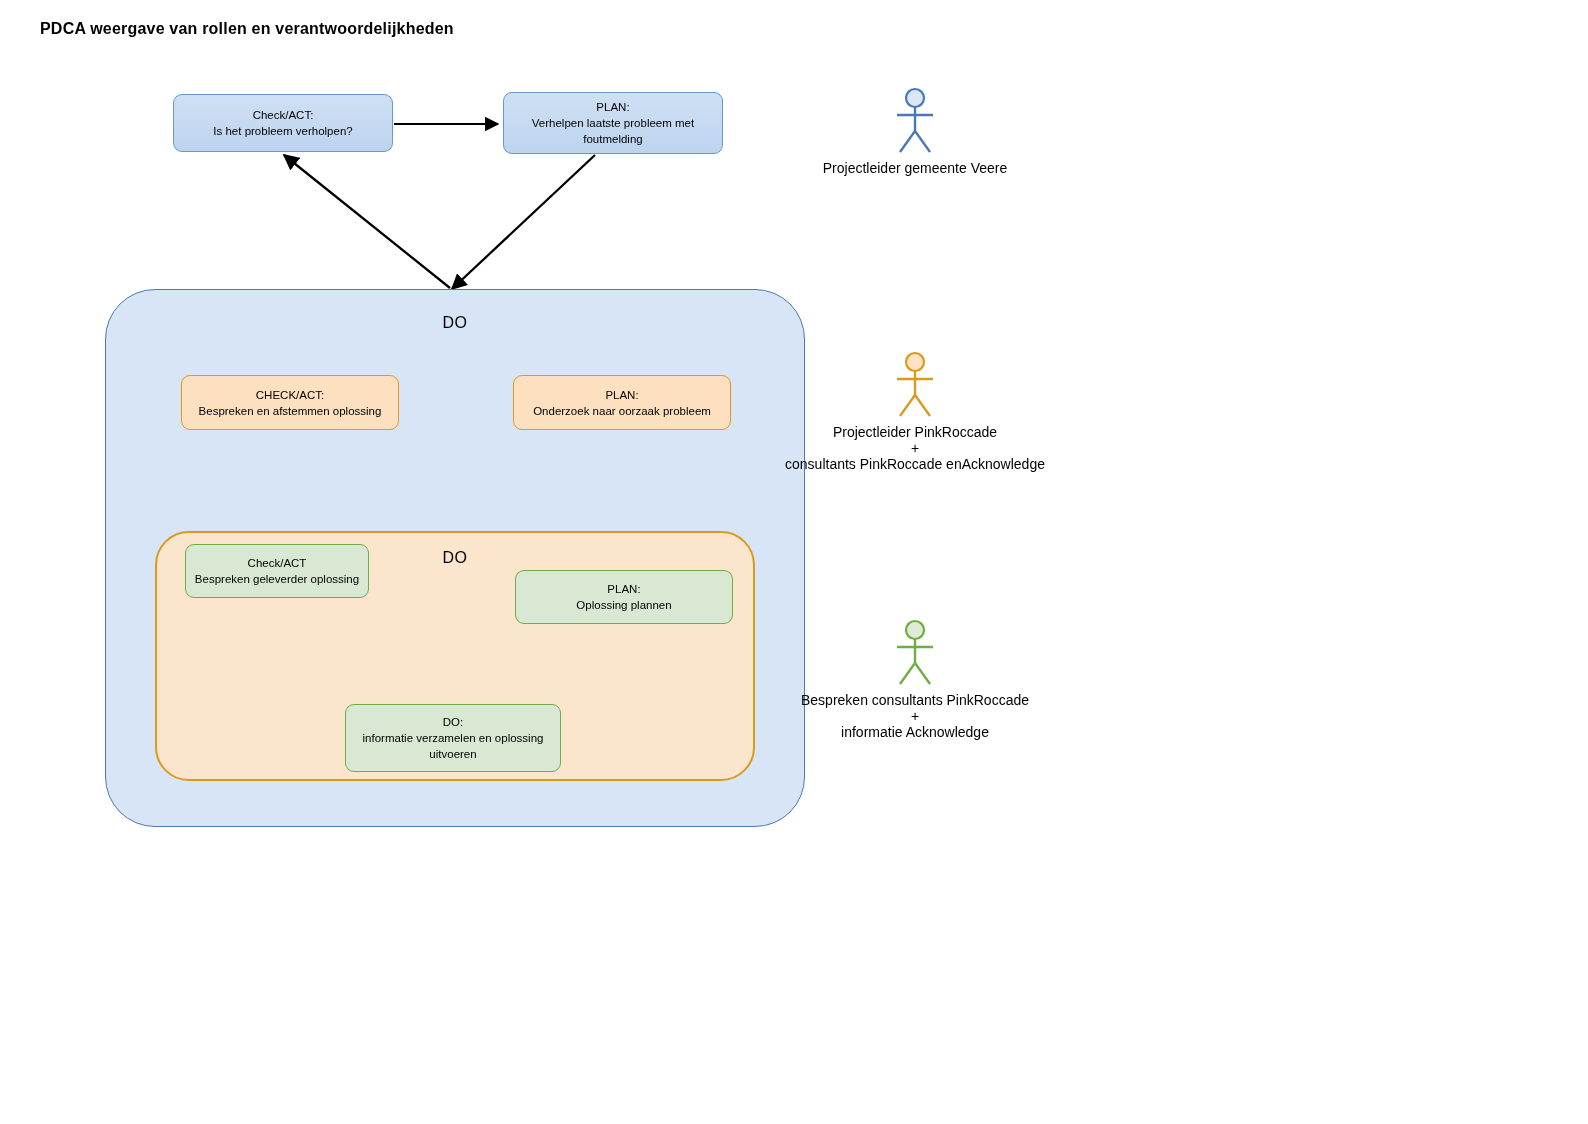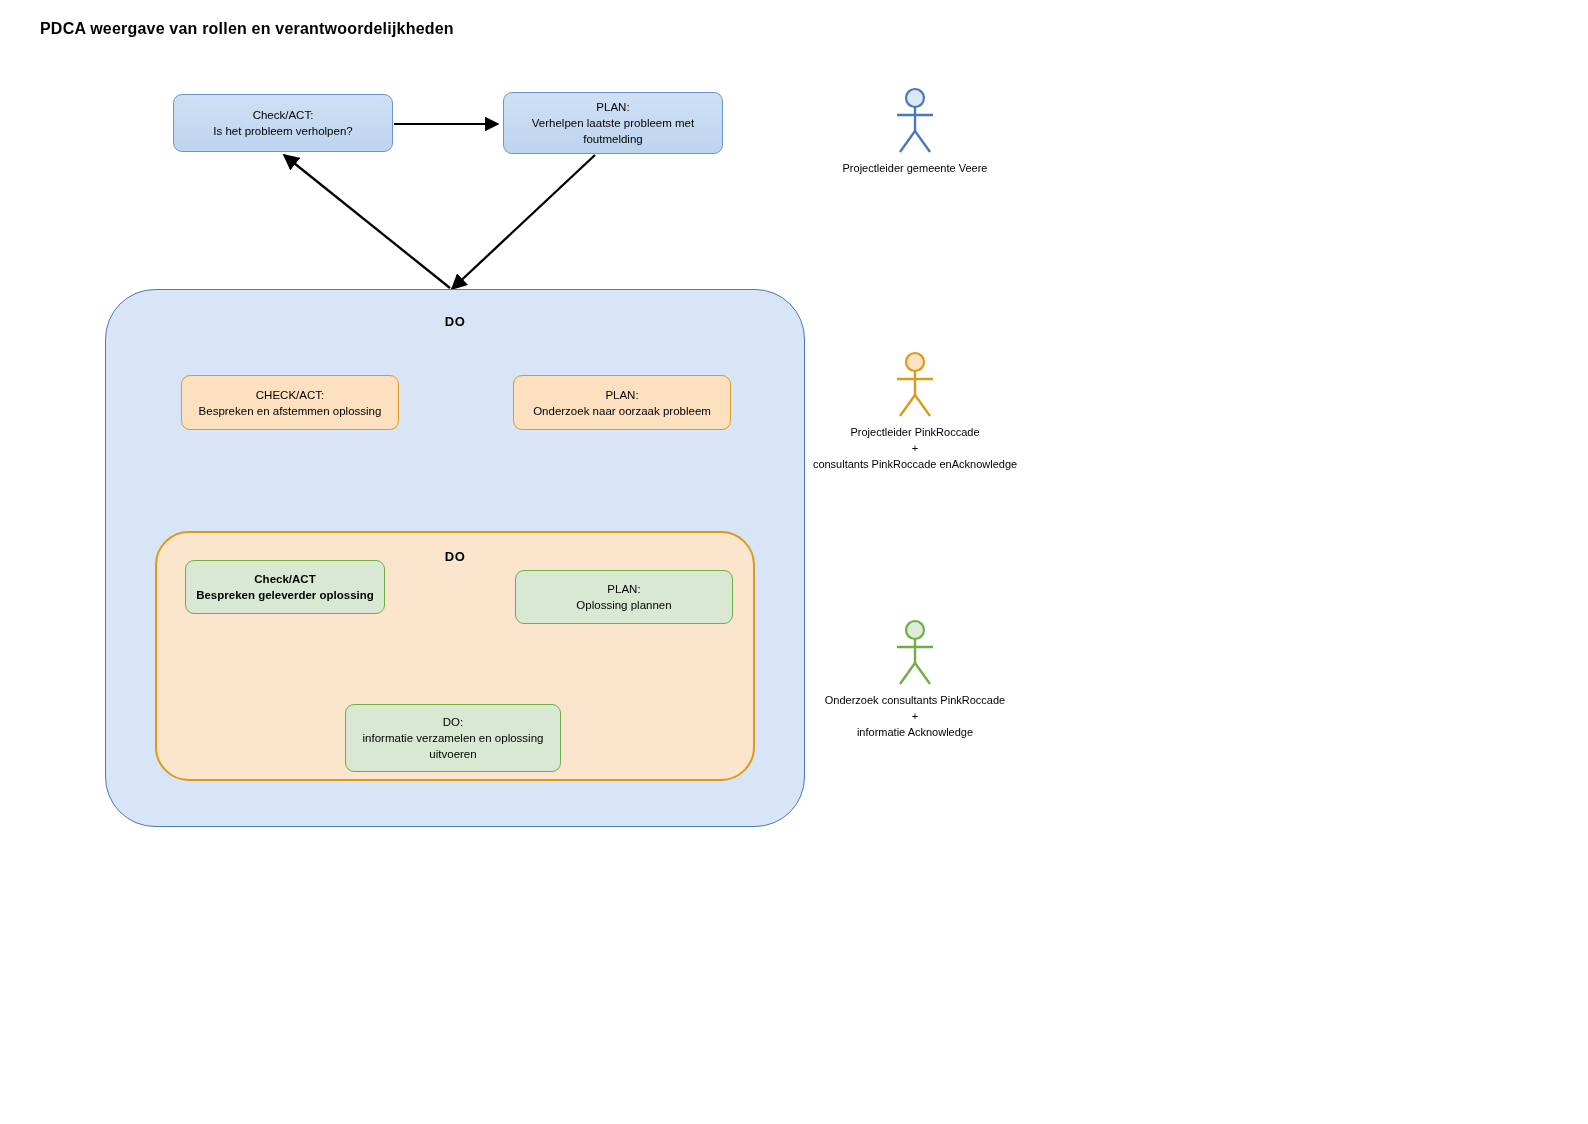--- a/index.html
+++ b/index.html
@@ -47,22 +47,22 @@
     background: #fce5cd;
     border: 2px solid #d99b1c;
     border-radius: 34px;
     box-sizing: border-box;
   }
   .container-label {
     position: absolute;
     left: 0;
     width: 100%;
     text-align: center;
-    font-size: 13px;
-    font-weight: bold;
+    font-size: 16px;
+    font-weight: normal;
     letter-spacing: 0.4px;
   }
   .container-blue .container-label { top: 24px; }
   .container-orange .container-label { top: 16px; }
 
   
   .node {
     position: absolute;
     box-sizing: border-box;
     display: flex;
@@ -88,41 +88,41 @@
   .node.green {
     background: #d9e8d2;
     border: 1.6px solid #70ad47;
     border-radius: 9px;
   }
 
   #node-check-act-top   { left: 173px; top: 94px;  width: 220px; height: 58px; }
   #node-plan-top        { left: 503px; top: 92px;  width: 220px; height: 62px; }
   #node-check-act-mid   { left: 181px; top: 375px; width: 218px; height: 55px; }
   #node-plan-mid        { left: 513px; top: 375px; width: 218px; height: 55px; }
-  #node-check-act-inner { left: 185px; top: 560px; width: 200px; height: 54px; font-weight: bold; }
+  #node-check-act-inner { left: 185px; top: 544px; width: 184px; height: 54px; }
   #node-plan-inner      { left: 515px; top: 570px; width: 218px; height: 54px; }
   #node-do-inner        { left: 345px; top: 704px; width: 216px; height: 68px; }
 
   
   #arrows {
     position: absolute;
     left: 0; top: 0;
     width: 1588px; height: 1124px;
     pointer-events: none;
   }
 
   
   .actor {
     position: absolute;
     width: 300px;
     text-align: center;
   }
   .actor-figure { display: block; margin: 0 auto; }
   .actor-label {
-    font-size: 11px;
+    font-size: 14px;
     line-height: 16px;
     white-space: pre-line;
     margin-top: 4px;
   }
   #actor-veere     { left: 765px; top: 86px; }
   #actor-pinkroccade-pl { left: 765px; top: 350px; }
   #actor-tech      { left: 765px; top: 618px; }
 </style>
 </head>
 <body>
@@ -225,16 +225,16 @@
 </div>
 
 <div class="actor" id="actor-tech">
   <svg class="actor-figure" width="60" height="70" viewBox="0 0 60 70" xmlns="http://www.w3.org/2000/svg">
     <circle cx="30" cy="12" r="9" fill="#dfead8" stroke="#70ad47" stroke-width="2.2"></circle>
     <line x1="30" y1="21" x2="30" y2="45" stroke="#70ad47" stroke-width="2.4"></line>
     <line x1="12" y1="29" x2="48" y2="29" stroke="#70ad47" stroke-width="2.4"></line>
     <line x1="30" y1="45" x2="15" y2="66" stroke="#70ad47" stroke-width="2.4"></line>
     <line x1="30" y1="45" x2="45" y2="66" stroke="#70ad47" stroke-width="2.4"></line>
   </svg>
-  <div class="actor-label">Onderzoek consultants PinkRoccade
+  <div class="actor-label">Bespreken consultants PinkRoccade
 +
 informatie Acknowledge</div>
 </div>
 
 </body></html>

